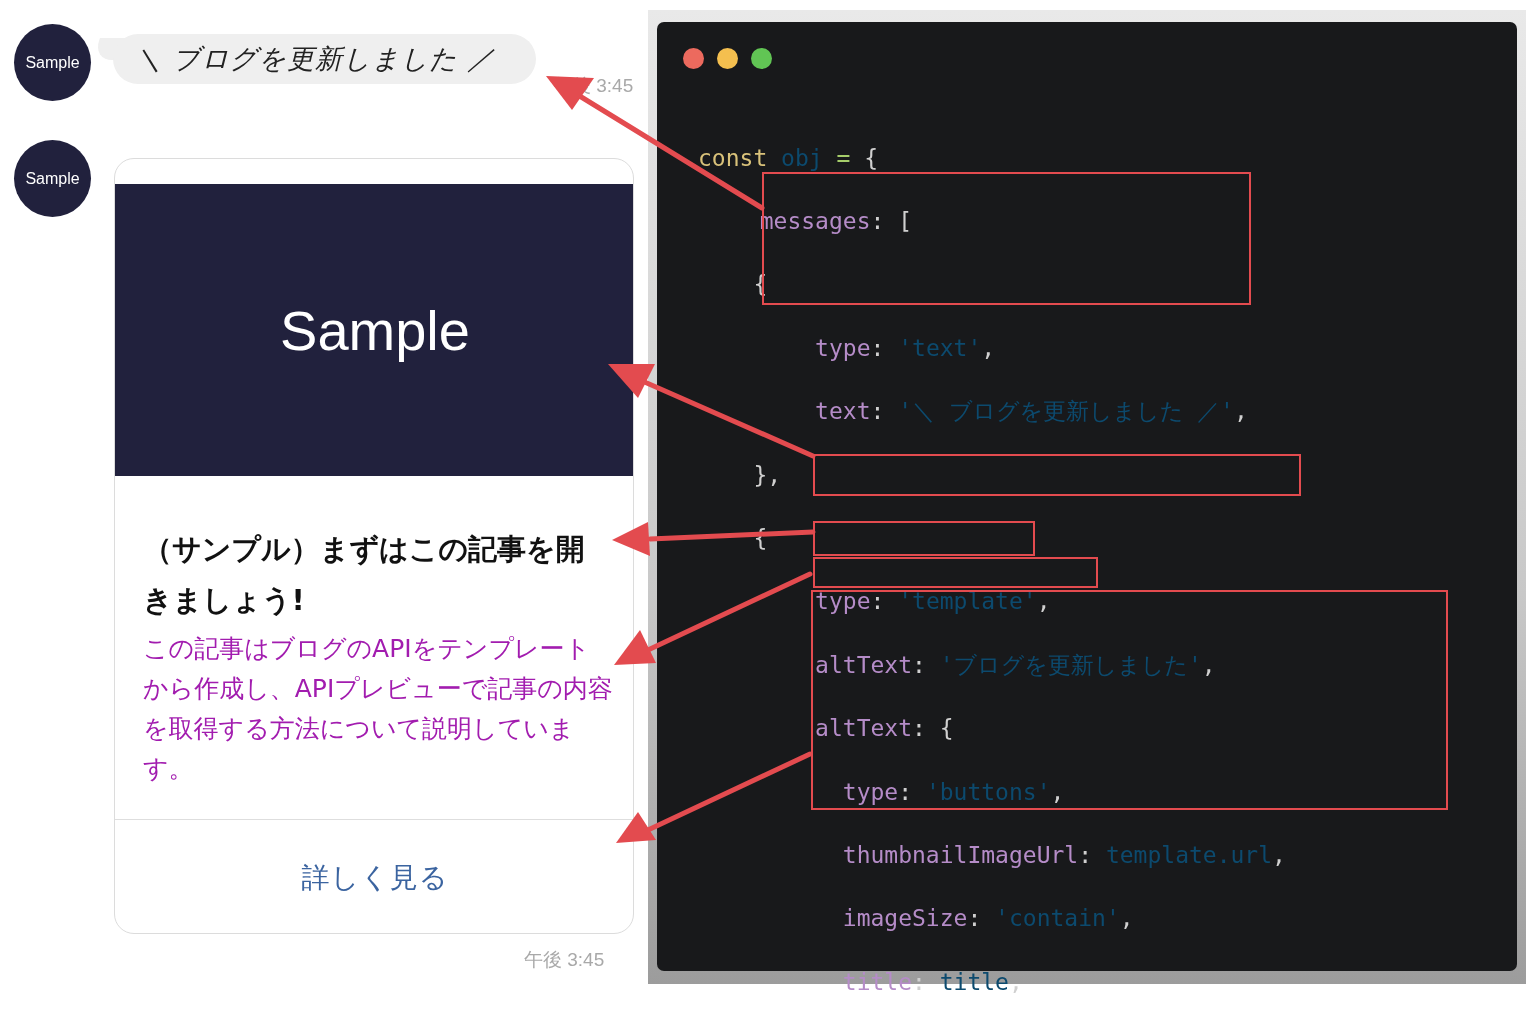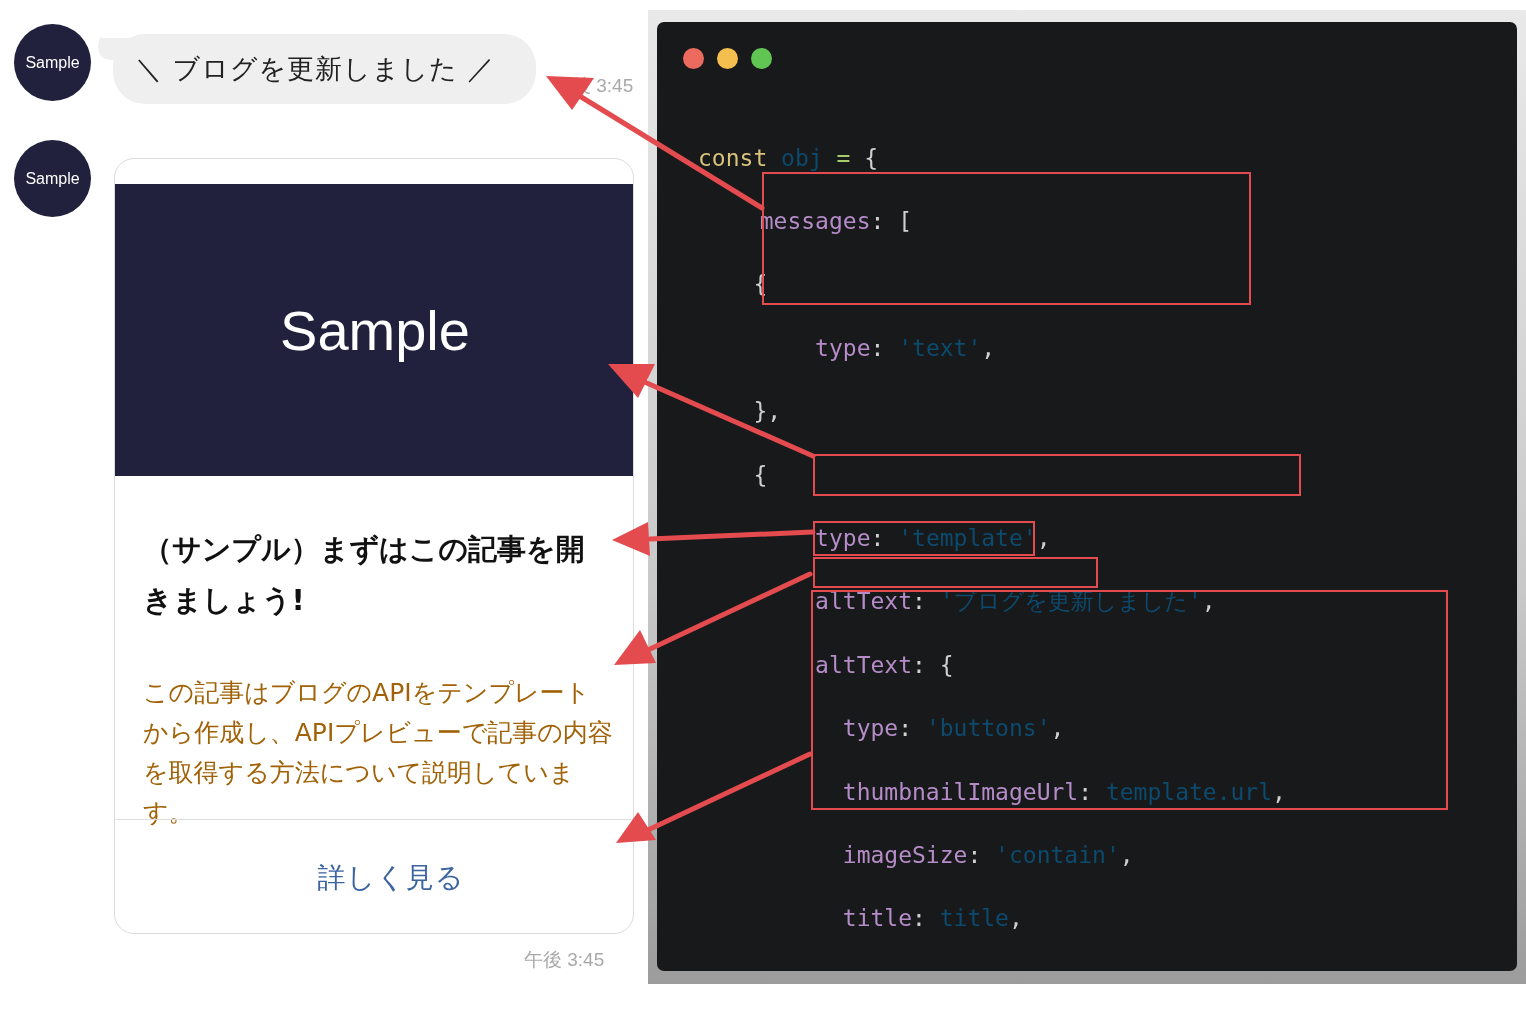--- a/index.html
+++ b/index.html
@@ -1,29 +1,29 @@
 <!DOCTYPE html>
 <html><head>
 <meta charset="utf-8">
 <style>
   * { box-sizing: border-box; margin: 0; padding: 0; }
   html, body { width: 1526px; height: 1028px; background: #ffffff; overflow: hidden; position: relative; font-family: "DejaVu Sans", sans-serif; }
 
   
   .avatar { position: absolute; left: 14px; width: 77px; height: 77px; border-radius: 50%; background: #21213d; color: #fff; font-family: "Liberation Sans", sans-serif; font-size: 16px; display: flex; align-items: center; justify-content: center; }
-  .bubble { position: absolute; left: 113px; top: 34px; height: 70px; width: 423px; background: #efefef; border-radius: 32px; display: flex; align-items: center; padding-left: 22px; font-size: 27px; color: #222; letter-spacing: 1px; }
+  .bubble { position: absolute; left: 113px; top: 34px; height: 50px; width: 423px; background: #efefef; border-radius: 32px; display: flex; align-items: center; padding-left: 22px; font-size: 27px; color: #222; letter-spacing: 1px; font-style: italic; }
   .bubble-tail { position: absolute; left: 96px; top: 38px; width: 30px; height: 22px; background: #efefef; border-radius: 0 0 0 20px; transform: skewX(-20deg); }
   .time { position: absolute; color: #a9a9a9; font-size: 19px; font-family: "Liberation Sans", sans-serif; }
 
   .card { position: absolute; left: 114px; top: 158px; width: 520px; height: 776px; border: 1px solid #dcdcdc; border-radius: 20px; background: #fff; overflow: hidden; }
   .thumb { position: absolute; left: 0; top: 25px; width: 520px; height: 292px; background: #21213d; display: flex; align-items: center; justify-content: center; color: #fff; font-family: "Liberation Sans", sans-serif; font-size: 56px; }
   .card-title { position: absolute; left: 28px; top: 365px; width: 460px; font-size: 29px; font-weight: bold; color: #111; line-height: 51px; }
-  .card-text { position: absolute; left: 28px; top: 470px; width: 470px; font-size: 25px; color: #a16207; line-height: 40px; margin-top: 44px; }
+  .card-text { position: absolute; left: 28px; top: 470px; width: 470px; font-size: 25px; color: #a21caf; line-height: 40px; }
   .card-divider { position: absolute; left: 0; top: 660px; width: 520px; height: 1px; background: #dedede; }
-  .card-action { position: absolute; left: 16px; top: 661px; width: 520px; height: 115px; display: flex; align-items: center; justify-content: center; color: #3b64a0; font-size: 28px; letter-spacing: 1px; }
+  .card-action { position: absolute; left: 0; top: 661px; width: 520px; height: 115px; display: flex; align-items: center; justify-content: center; color: #3b64a0; font-size: 28px; letter-spacing: 1px; }
 
   
   .code-shadow { position: absolute; left: 648px; top: 10px; width: 878px; height: 974px; background: linear-gradient(#e9e9e9, #c8c8c8 60%, #9c9c9c); }
   .code-win { position: absolute; left: 657px; top: 22px; width: 860px; height: 949px; background: #18191b; border-radius: 7px; }
   .dot { position: absolute; top: 48px; width: 21px; height: 21px; border-radius: 50%; }
   .code { position: absolute; left: 698px; top: 111px; font-family: "DejaVu Sans Mono", monospace; font-size: 23px; line-height: 31.7px; color: #cfcfcf; white-space: pre; }
   .code .line { display: block; height: 31.7px; }
   .k { color: #d9c27a; }   
   .v { color: #0c4a6e; }   
   .o { color: #a6cd6a; }   
@@ -67,20 +67,21 @@
 <div class="code-win"></div>
 <div class="dot" style="left:683px; background:#ec6a5e;"></div>
 <div class="dot" style="left:717px; background:#f4bf4f;"></div>
 <div class="dot" style="left:751px; background:#61c554;"></div>
 
 <div class="code">
 <span class="line"><span class="k">const</span> <span class="v">obj</span> <span class="o">=</span> <span class="b">{</span></span>
 <span class="line">  <span class="p">messages</span><span class="b">: [</span></span>
 <span class="line">    <span class="b">{</span></span>
 <span class="line">      <span class="p">type</span><span class="b">: </span><span class="v">'text'</span><span class="b">,</span></span>
+<span class="line">      <span class="p">text</span><span class="b">: </span><span class="v">'＼ ブログを更新しました ／'</span><span class="b">,</span></span>
 <span class="line">    <span class="b">},</span></span>
 <span class="line">    <span class="b">{</span></span>
 <span class="line">      <span class="p">type</span><span class="b">: </span><span class="v">'template'</span><span class="b">,</span></span>
 <span class="line">      <span class="p">altText</span><span class="b">: </span><span class="v">'ブログを更新しました'</span><span class="b">,</span></span>
 <span class="line">      <span class="p">altText</span><span class="b">: {</span></span>
 <span class="line">        <span class="p">type</span><span class="b">: </span><span class="v">'buttons'</span><span class="b">,</span></span>
 <span class="line">        <span class="p">thumbnailImageUrl</span><span class="b">: </span><span class="v">template.url</span><span class="b">,</span></span>
 <span class="line">        <span class="p">imageSize</span><span class="b">: </span><span class="v">'contain'</span><span class="b">,</span></span>
 <span class="line">        <span class="p">title</span><span class="b">: </span><span class="v">title</span><span class="b">,</span></span>
 

